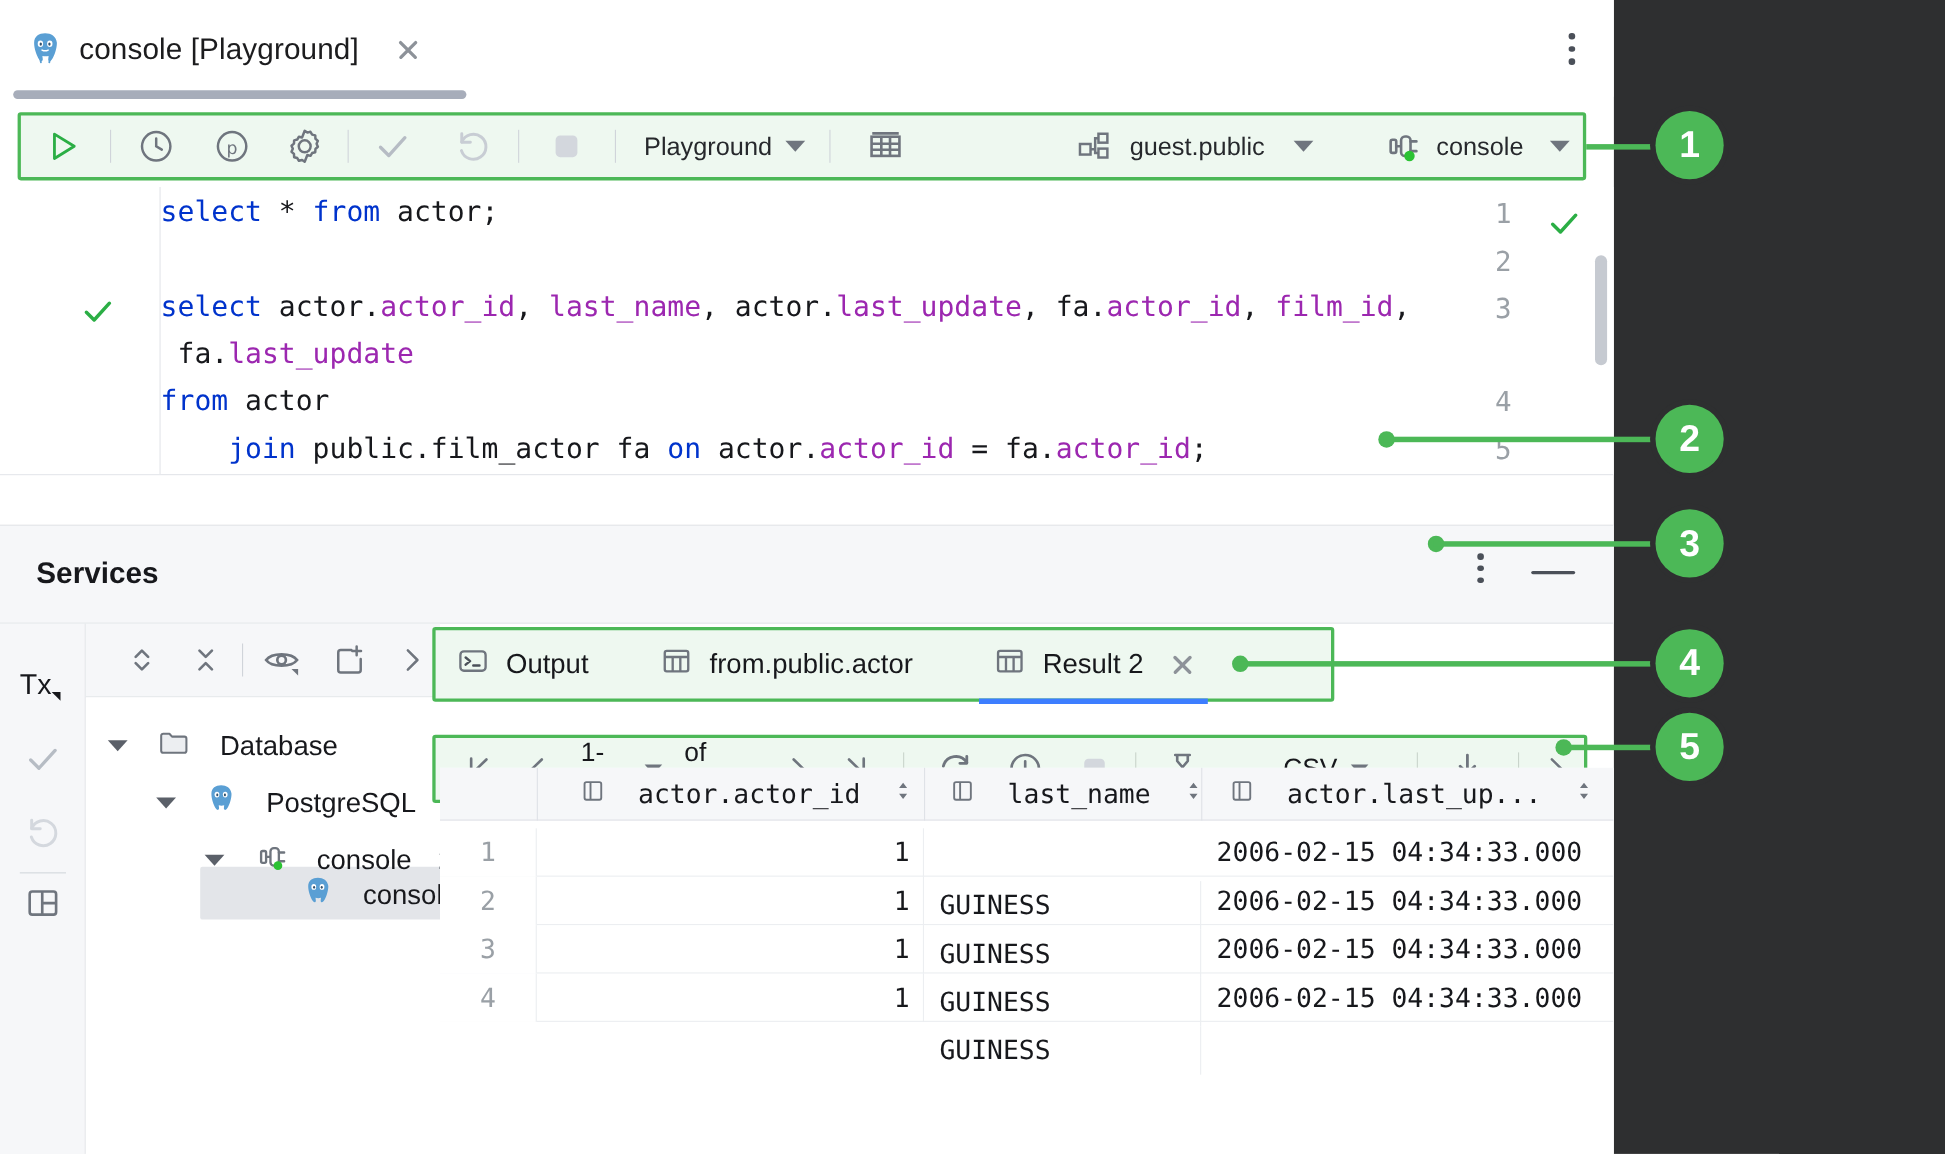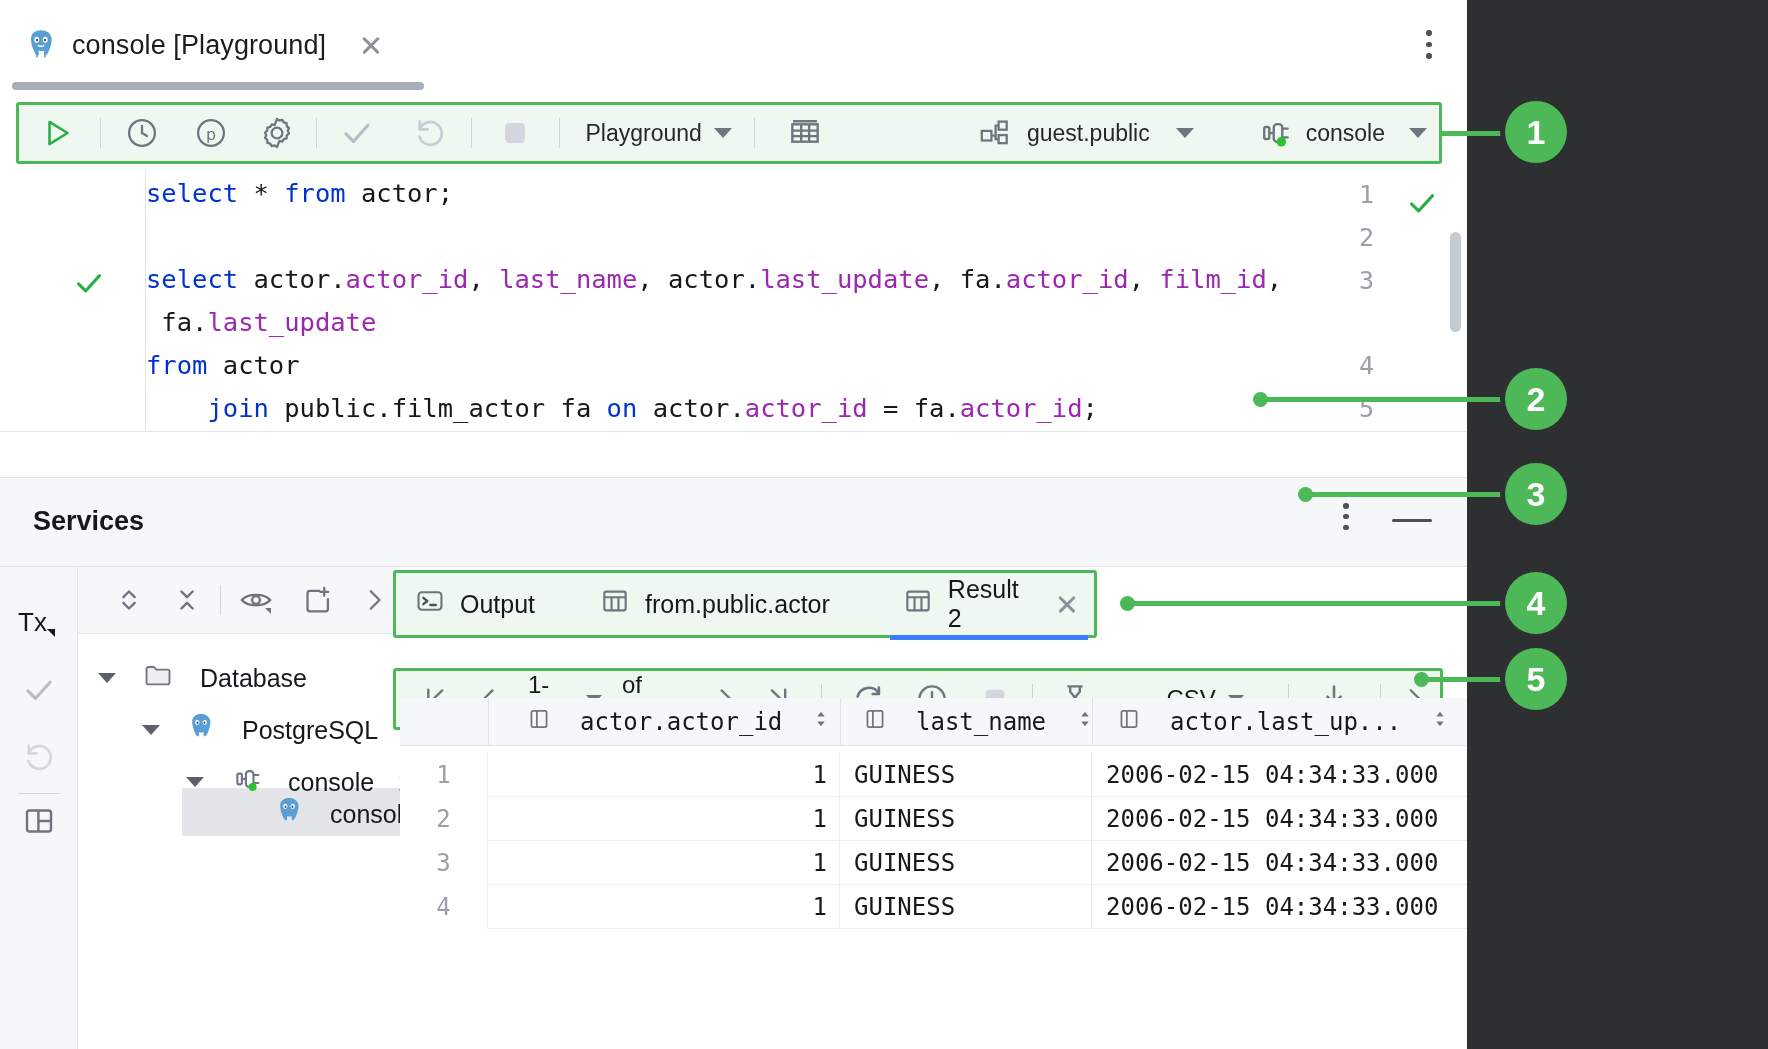--- a/index.html
+++ b/index.html
@@ -119,21 +119,21 @@
   
   .tree { position:absolute; left:78px; top:634px; width:322px; height:415px; background:#fff; }
   .tree-toolbar { position:absolute; left:78px; top:567px; width:322px; height:67px; background:#f6f7f9; border-bottom:1px solid #e3e5e9; display:flex; align-items:center; }
   .tnode { position:absolute; height:48px; display:flex; align-items:center; font-size:25px; color:#17181c; white-space:nowrap; cursor:pointer;gap:12px; }
   .tarrow { width:0;height:0; border-left:9px solid transparent; border-right:9px solid transparent; border-top:10px solid #5b6069; margin-right:14px; }
   .tnode-sel { position:absolute; left:104px; width:296px; height:48px; background:#e3e5e9; border-radius:2px; }
   .count { color:#6f757e; margin-left:12px; }
 
   
   .res-tabs {
-    position:absolute; left:393px; top:570px; width:704px; height:68px;
+    position:absolute; left:393px; top:570px; width:820px; height:68px;
     background:#eef8f0; border:3.5px solid #4cb857; border-radius:3px;
     display:flex; align-items:center;
   }
   .res-tab { display:flex; align-items:center; gap:14px; padding:0 18px; height:62px; font-size:25px; color:#17181c; cursor:pointer; }
   .res-tab.active { position:relative; }
   .res-tab.active::after {
     content:""; position:absolute; left:6px; right:6px; bottom:-5px; height:5px; background:#3d7eff;
   }
   .tabx { width:22px; height:22px; position:relative; margin-left:10px; cursor:pointer; }
   .tabx::before,.tabx::after{content:"";position:absolute;left:0;top:10px;width:22px;height:2.6px;background:#8d9299;border-radius:2px;}
@@ -150,21 +150,21 @@
   .gt-sep { width:1px; height:30px; background:#c9d4cb; margin:0 6px; }
 
   
   .grid { position:absolute; left:400px; top:698px; width:1067px; height:351px; background:#fff; }
   .gheader { position:absolute; left:0; top:0; width:1067px; height:48px; background:#f6f7f9; border-bottom:1px solid #dfe2e7; }
   .gh-cell { position:absolute; top:0; height:48px; display:flex; align-items:center; gap:28px; font-size:24px; color:#17181c; font-family:"DejaVu Sans Mono", monospace; }
   .gh-sort { margin-left:auto; }
   .grow { position:absolute; left:0; width:1067px; height:44px; border-bottom:1px solid #eceef1; }
   .gnum { position:absolute; left:0; width:88px; height:44px; line-height:44px; text-align:center; font-size:24px; color:#9aa0a6; font-family:"DejaVu Sans Mono", monospace; background:#fff; border-right:1px solid #eceef1;}
   .gc1 { position:absolute; left:88px; width:352px; height:44px; line-height:44px; text-align:right; padding-right:12px; font-size:24px; font-family:"DejaVu Sans Mono", monospace; color:#17181c; border-right:1px solid #eceef1; }
-  .gc2 { position:absolute; left:440px; width:252px; height:44px; line-height:44px; padding-left:14px; font-size:24px; font-family:"DejaVu Sans Mono", monospace; color:#17181c; border-right:1px solid #eceef1;}
+  .gc2 { position:absolute; left:440px; width:252px; height:44px; line-height:44px; padding-left:14px; font-size:24px; font-family:"DejaVu Sans Mono", monospace; color:#17181c; border-right:1px solid #eceef1;margin-top:48px;}
   .gc3 { position:absolute; left:692px; width:375px; height:44px; line-height:44px; padding-left:14px; font-size:24px; font-family:"DejaVu Sans Mono", monospace; color:#17181c; }
   .colsep { position:absolute; top:0; width:1px; height:48px; background:#dfe2e7; }
 
   
   .callout {
     position:absolute; width:62px; height:62px; border-radius:50%;
     background:#4cb857; color:#fff; font-size:34px; font-weight:bold;
     display:flex; align-items:center; justify-content:center;
     box-shadow: 0 0 0 5px #2e2f30;
   }

